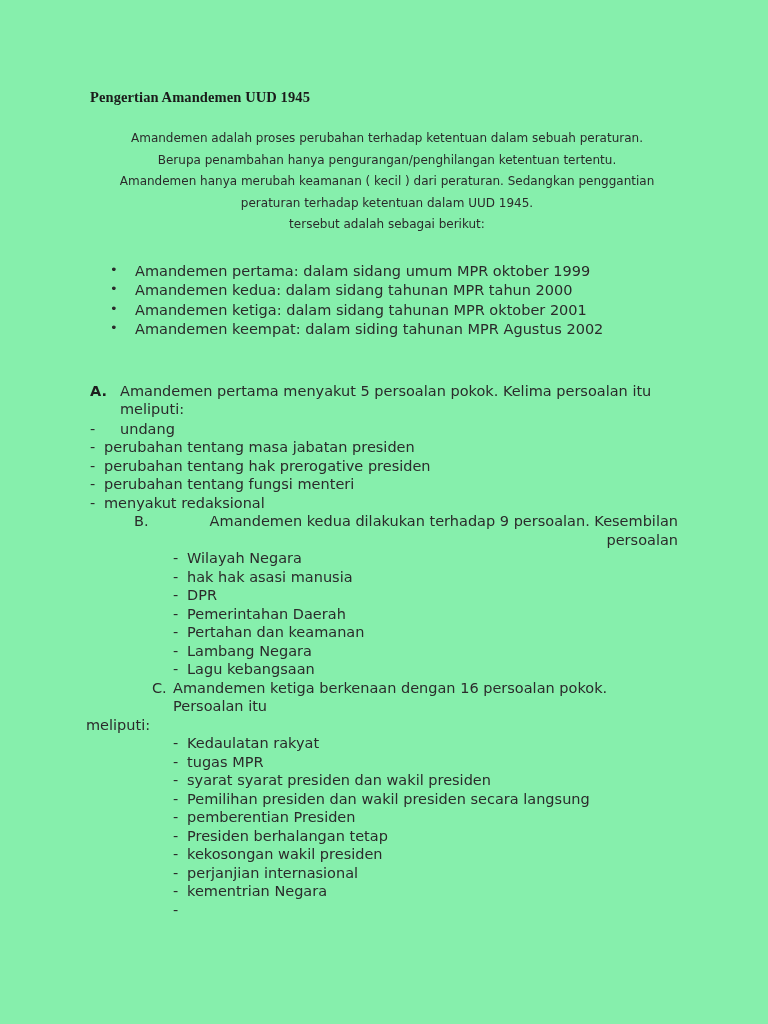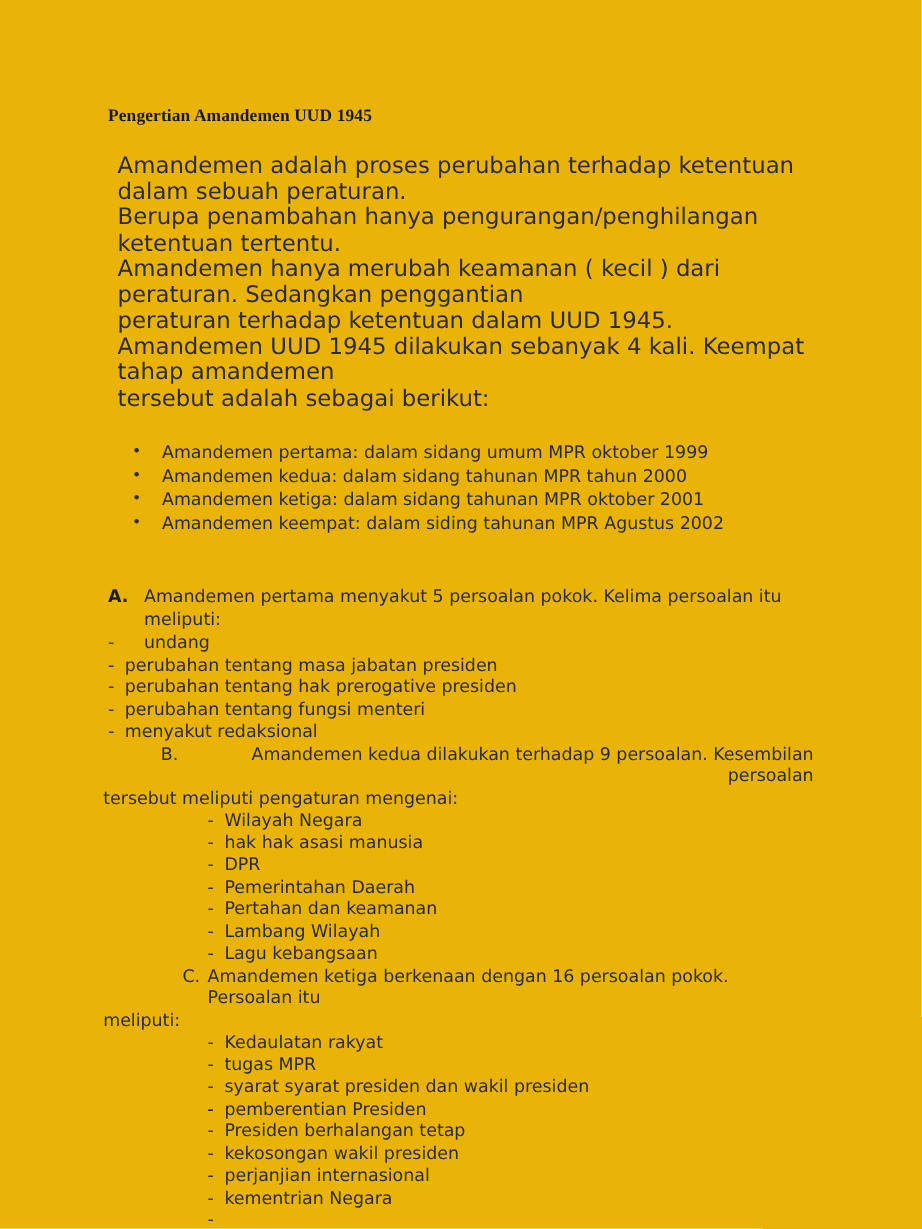--- a/index.html
+++ b/index.html
@@ -11,21 +11,21 @@
     width: 768px;
     height: 1024px;
     font-family: "DejaVu Sans", sans-serif;
     color: #231f20;
     -webkit-font-smoothing: antialiased;
   }
   .page {
     position: relative;
     width: 768px;
     height: 1024px;
-    background: #eab308;
+    background: #86efac;
     overflow: hidden;
   }
   .doc {
     position: absolute;
     left: 88px;
     top: 88px;
     width: 590px;
   }
 
   
@@ -34,22 +34,22 @@
     font-weight: bold;
     font-size: 14.5px;
     line-height: 18px;
     letter-spacing: 0.1px;
     color: #1a1a1a;
     margin: 0 0 22px 2px;
   }
 
   
   .intro {
-    text-align: left;
-    font-size: 19px;
+    text-align: center;
+    font-size: 12px;
     line-height: 21.5px;
     color: #2b2b2b;
     margin: 0 0 0 10px;
     width: 578px;
   }
   .intro .ln { display: block; }
 
   
   .bullets {
     list-style: none;
@@ -167,21 +167,20 @@
 <div class="page">
   <div class="doc">
 
     <h1 class="doc-title">Pengertian Amandemen UUD 1945</h1>
 
     <div class="intro">
       <span class="ln">Amandemen adalah proses perubahan terhadap ketentuan dalam sebuah peraturan.</span>
       <span class="ln">Berupa penambahan hanya pengurangan/penghilangan ketentuan tertentu.</span>
       <span class="ln">Amandemen hanya merubah keamanan ( kecil ) dari peraturan. Sedangkan penggantian</span>
       <span class="ln">peraturan terhadap ketentuan dalam UUD 1945.</span>
-      <span class="ln">Amandemen UUD 1945 dilakukan sebanyak 4 kali. Keempat tahap amandemen</span>
       <span class="ln">tersebut adalah sebagai berikut:</span>
     </div>
 
     <ul class="bullets">
       <li>Amandemen pertama: dalam sidang umum MPR oktober 1999</li>
       <li>Amandemen kedua: dalam sidang tahunan MPR tahun 2000</li>
       <li>Amandemen ketiga: dalam sidang tahunan MPR oktober 2001</li>
       <li>Amandemen keempat: dalam siding tahunan MPR Agustus 2002</li>
     </ul>
 
@@ -211,21 +210,20 @@
         <span class="dash">-</span>
         <span>menyakut redaksional</span>
       </div>
     </div>
 
     <div class="sec-b">
       <div class="sec-b-head">
         <span class="mark">B.</span>
         <span class="htxt">Amandemen kedua dilakukan terhadap 9 persoalan. Kesembilan persoalan</span>
       </div>
-      <div class="sec-b-cont">tersebut meliputi pengaturan mengenai:</div>
 
       <div class="sub-dash">
         <span class="dash">-</span>
         <span>Wilayah Negara</span>
       </div>
       <div class="sub-dash">
         <span class="dash">-</span>
         <span>hak hak asasi manusia</span>
       </div>
       <div class="sub-dash">
@@ -235,21 +233,21 @@
       <div class="sub-dash">
         <span class="dash">-</span>
         <span>Pemerintahan Daerah</span>
       </div>
       <div class="sub-dash">
         <span class="dash">-</span>
         <span>Pertahan dan keamanan</span>
       </div>
       <div class="sub-dash">
         <span class="dash">-</span>
-        <span>Lambang Wilayah</span>
+        <span>Lambang Negara</span>
       </div>
       <div class="sub-dash">
         <span class="dash">-</span>
         <span>Lagu kebangsaan</span>
       </div>
     </div>
 
     <div class="sec-c">
       <div class="sec-c-head">
         <span class="mark">C.</span>
@@ -264,20 +262,21 @@
       <div class="sub-dash">
         <span class="dash">-</span>
         <span>tugas MPR</span>
       </div>
       <div class="sub-dash">
         <span class="dash">-</span>
         <span>syarat syarat presiden dan wakil presiden</span>
       </div>
       <div class="sub-dash">
         <span class="dash">-</span>
+        <span>Pemilihan presiden dan wakil presiden secara langsung</span>
       </div>
       <div class="sub-dash">
         <span class="dash">-</span>
         <span>pemberentian Presiden</span>
       </div>
       <div class="sub-dash">
         <span class="dash">-</span>
         <span>Presiden berhalangan tetap</span>
       </div>
       <div class="sub-dash">

